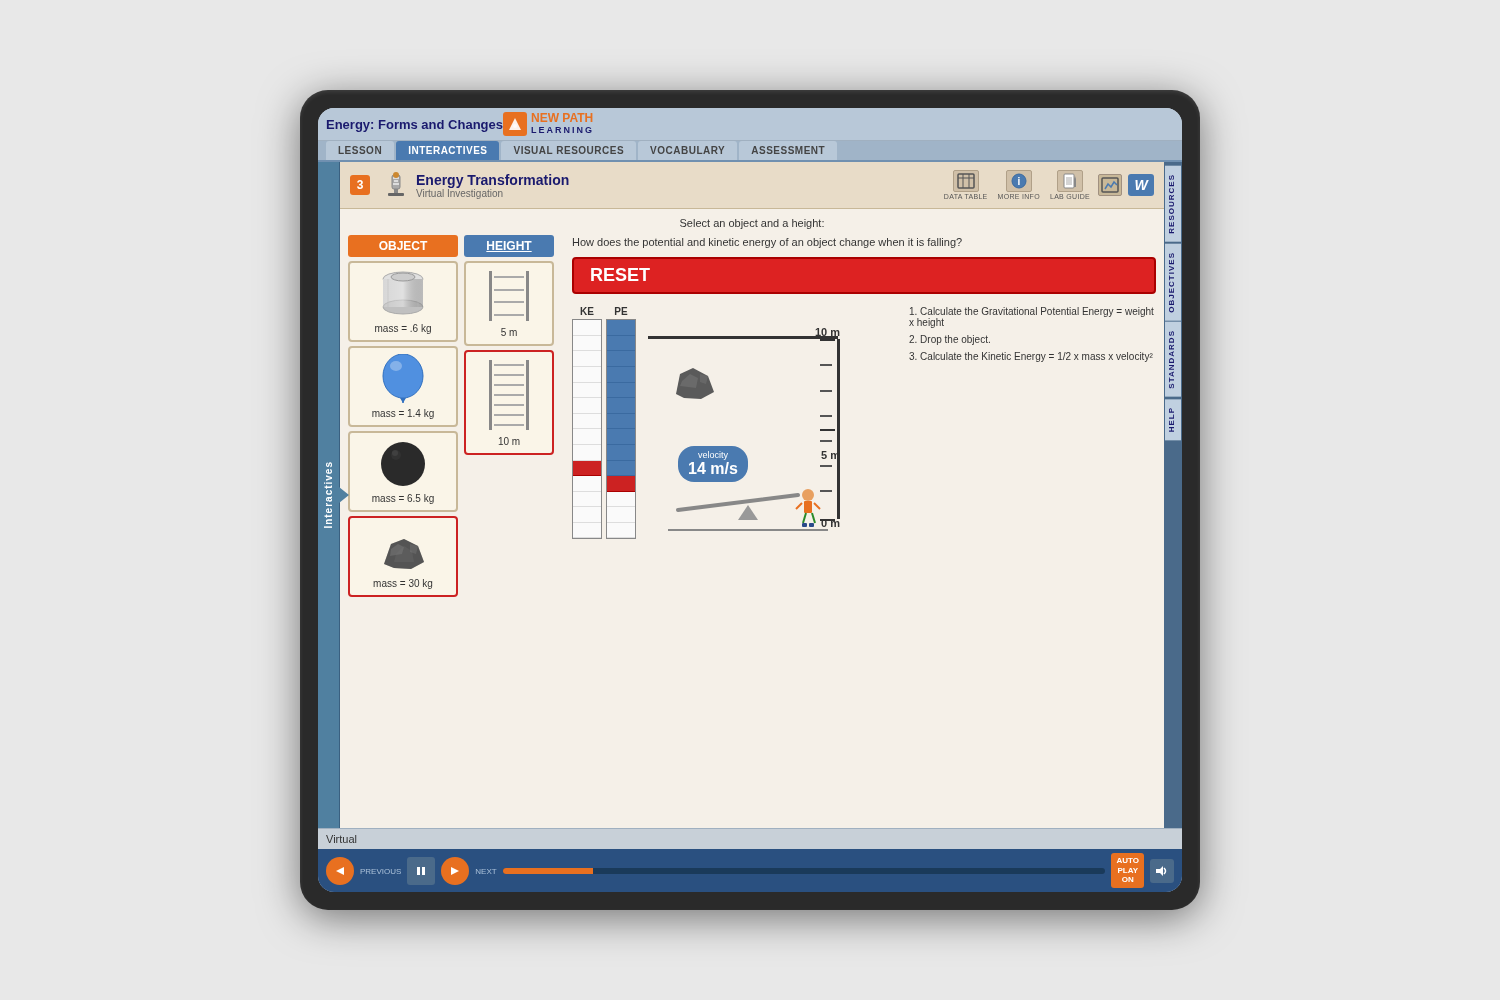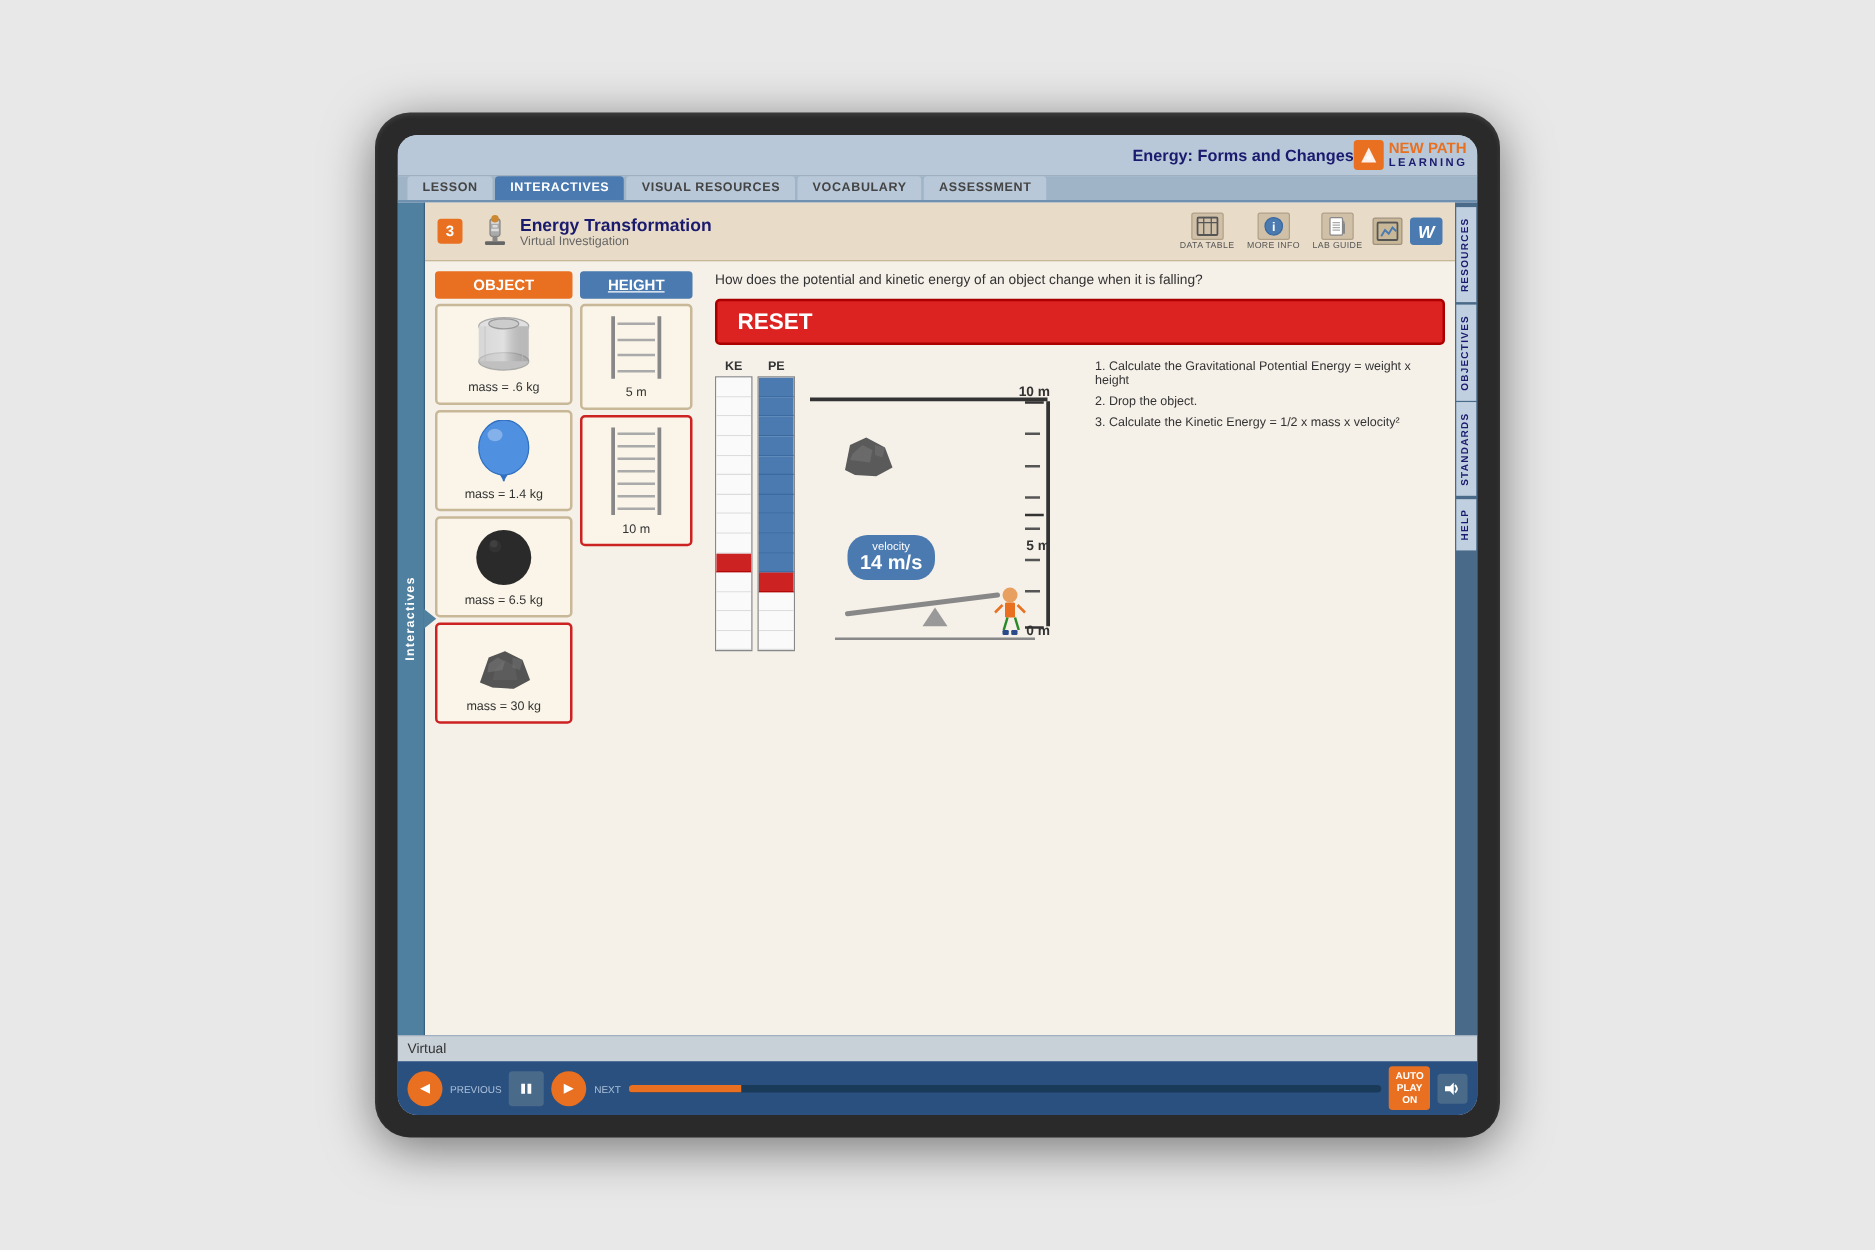--- a/index.html
+++ b/index.html
@@ -38,21 +38,21 @@
       display: flex;
       flex-direction: column;
       overflow: hidden;
     }
 
     
     .top-bar {
       background: #b8c8d8;
       padding: 4px 8px;
       display: flex;
-      justify-content: flex-end;
+      justify-content: flex-start;
       align-items: center;
       border-bottom: 1px solid #a0b0c0;
     }
 
     .app-title {
       font-size: 13px;
       font-weight: bold;
       color: #1a1a6e;
     }
 
@@ -539,20 +539,21 @@
       padding: 0 2px;
     }
 
     .mini-rung {
       height: 2px;
       background: #aaa;
     }
 
     .instr-list {
       list-style: none;
+      margin-left: 33px;
     }
 
     .instr-list li {
       margin-bottom: 4px;
     }
   </style>
 </head>
 <body>
 
 <div class="tablet-outer">
@@ -649,20 +650,21 @@
                 <svg width="18" height="16" viewBox="0 0 18 16">
                   <rect x="1" y="1" width="16" height="14" rx="1" fill="none" stroke="#555" stroke-width="1.5"></rect>
                   <path d="M4 12 L7 7 L10 10 L13 5 L16 8" fill="none" stroke="#4a7ab0" stroke-width="1.5"></path>
                 </svg>
               </div>
               <div class="w-btn">W</div>
             </div>
           </div>
 
           <div class="interactive-area">
+            <div class="select-prompt">Select an object and a height:</div>
 
             <div style="display:flex; gap:8px;">
 
               <div style="display:flex; gap:6px;">
 
                 <div class="object-column">
                   <div class="col-header object">OBJECT</div>
 
                   <div class="object-card">
                     <div class="obj-img">

